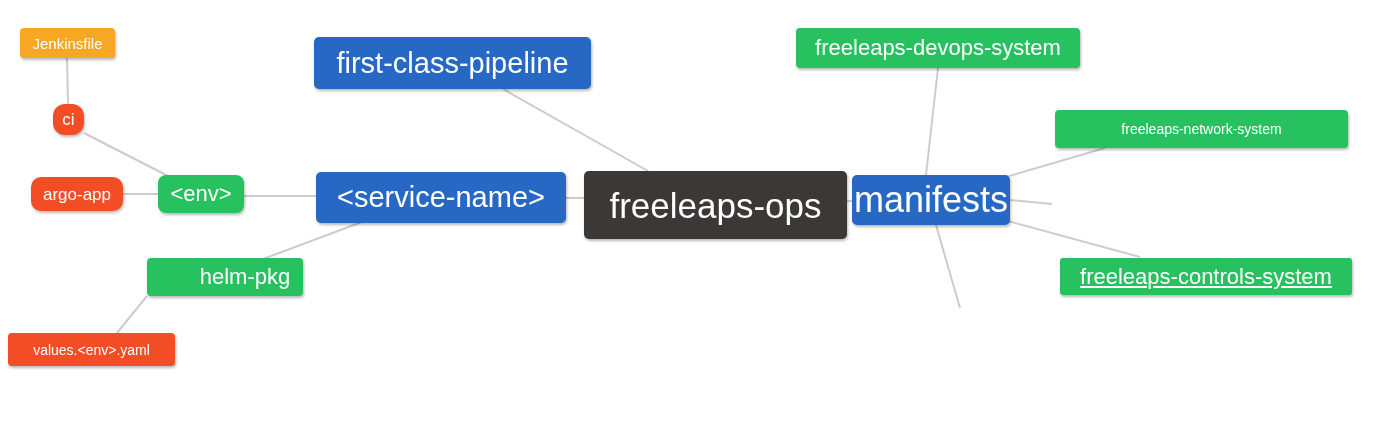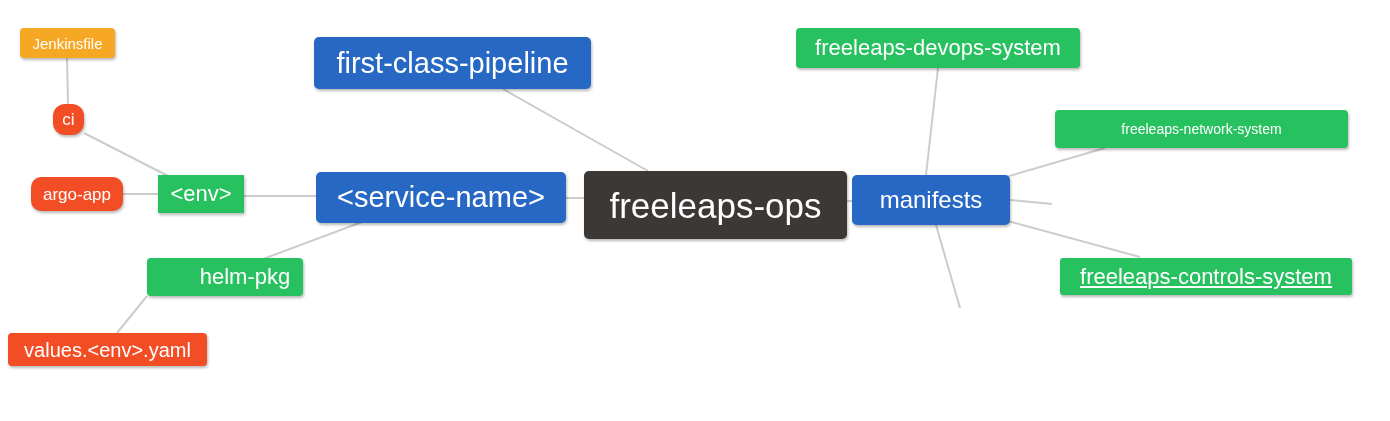--- a/index.html
+++ b/index.html
@@ -44,27 +44,27 @@
   }
   .c-blue   { background: var(--blue,   #2668c4); }
   .c-green  { background: var(--green,  #28c160); }
   .c-orange { background: var(--orange, #f6a723); }
   .c-red    { background: var(--red,    #f24d25); }
   .c-dark   { background: var(--dark,   #3b3835); }
 
   .n-jenkinsfile              { left: 20px;   top: 28px;  width: 95px;  height: 30px; font-size: 15px; border-radius: 4px; }
   .n-ci                       { left: 53px;   top: 104px; width: 31px;  height: 31px; font-size: 17px; border-radius: 12px; }
   .n-argo-app                 { left: 31px;   top: 177px; width: 92px;  height: 34px; font-size: 17px; border-radius: 10px; }
-  .n-env                      { left: 158px;  top: 175px; width: 86px;  height: 38px; font-size: 22px; border-radius: 0; }
+  .n-env                      { left: 158px;  top: 175px; width: 86px;  height: 38px; font-size: 22px; border-radius: 8px; }
   .n-helm-pkg                 { left: 147px;  top: 258px; width: 116px; height: 38px; font-size: 22px; border-radius: 4px; padding-left: 40px; }
-  .n-values-env-yaml          { left: 8px;    top: 333px; width: 199px; height: 33px; font-size: 20px; border-radius: 4px; }
+  .n-values-env-yaml          { left: 8px;    top: 333px; width: 167px; height: 33px; font-size: 14px; border-radius: 4px; }
   .n-first-class-pipeline     { left: 314px;  top: 37px;  width: 277px; height: 52px; font-size: 29px; }
   .n-service-name             { left: 316px;  top: 172px; width: 250px; height: 51px; font-size: 29px; }
   .n-freeleaps-ops            { left: 584px;  top: 171px; width: 263px; height: 68px; font-size: 35px; }
-  .n-manifests                { left: 852px;  top: 175px; width: 158px; height: 50px; font-size: 24px; }
+  .n-manifests                { left: 852px;  top: 175px; width: 158px; height: 50px; font-size: 36px; }
   .n-freeleaps-devops-system  { left: 796px;  top: 28px;  width: 284px; height: 40px; font-size: 22px; border-radius: 4px; }
   .n-freeleaps-network-system { left: 1055px; top: 110px; width: 293px; height: 38px; font-size: 14px; border-radius: 4px; }
   .n-freeleaps-monitoring-system { left: 1052px; top: 182px; width: 325px; height: 40px; font-size: 22px; border-radius: 4px; }
   .n-freeleaps-controls-system   { left: 1060px; top: 258px; width: 292px; height: 37px; font-size: 22px; border-radius: 3px; text-decoration: underline; }
   .n-freeleaps-storage-system    { left: 815px;  top: 308px; width: 292px; height: 38px; font-size: 22px; border-radius: 4px; }
 </style>
 </head>
 <body>
 
 <div class="canvas">

